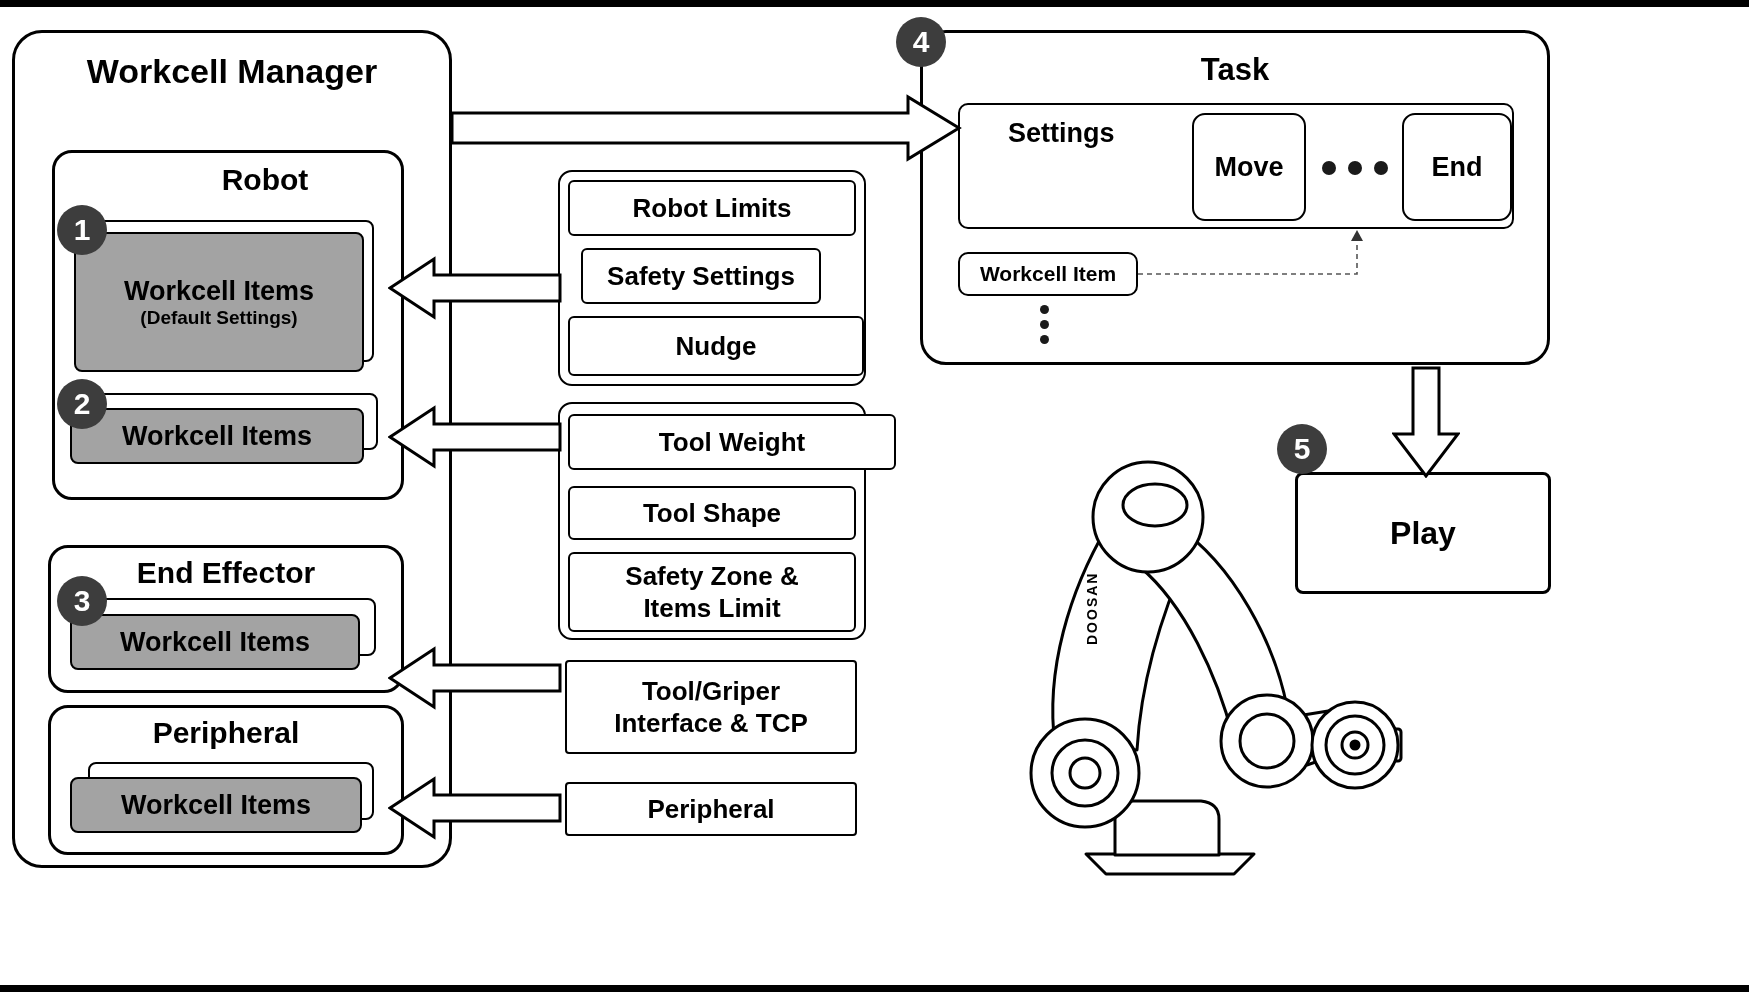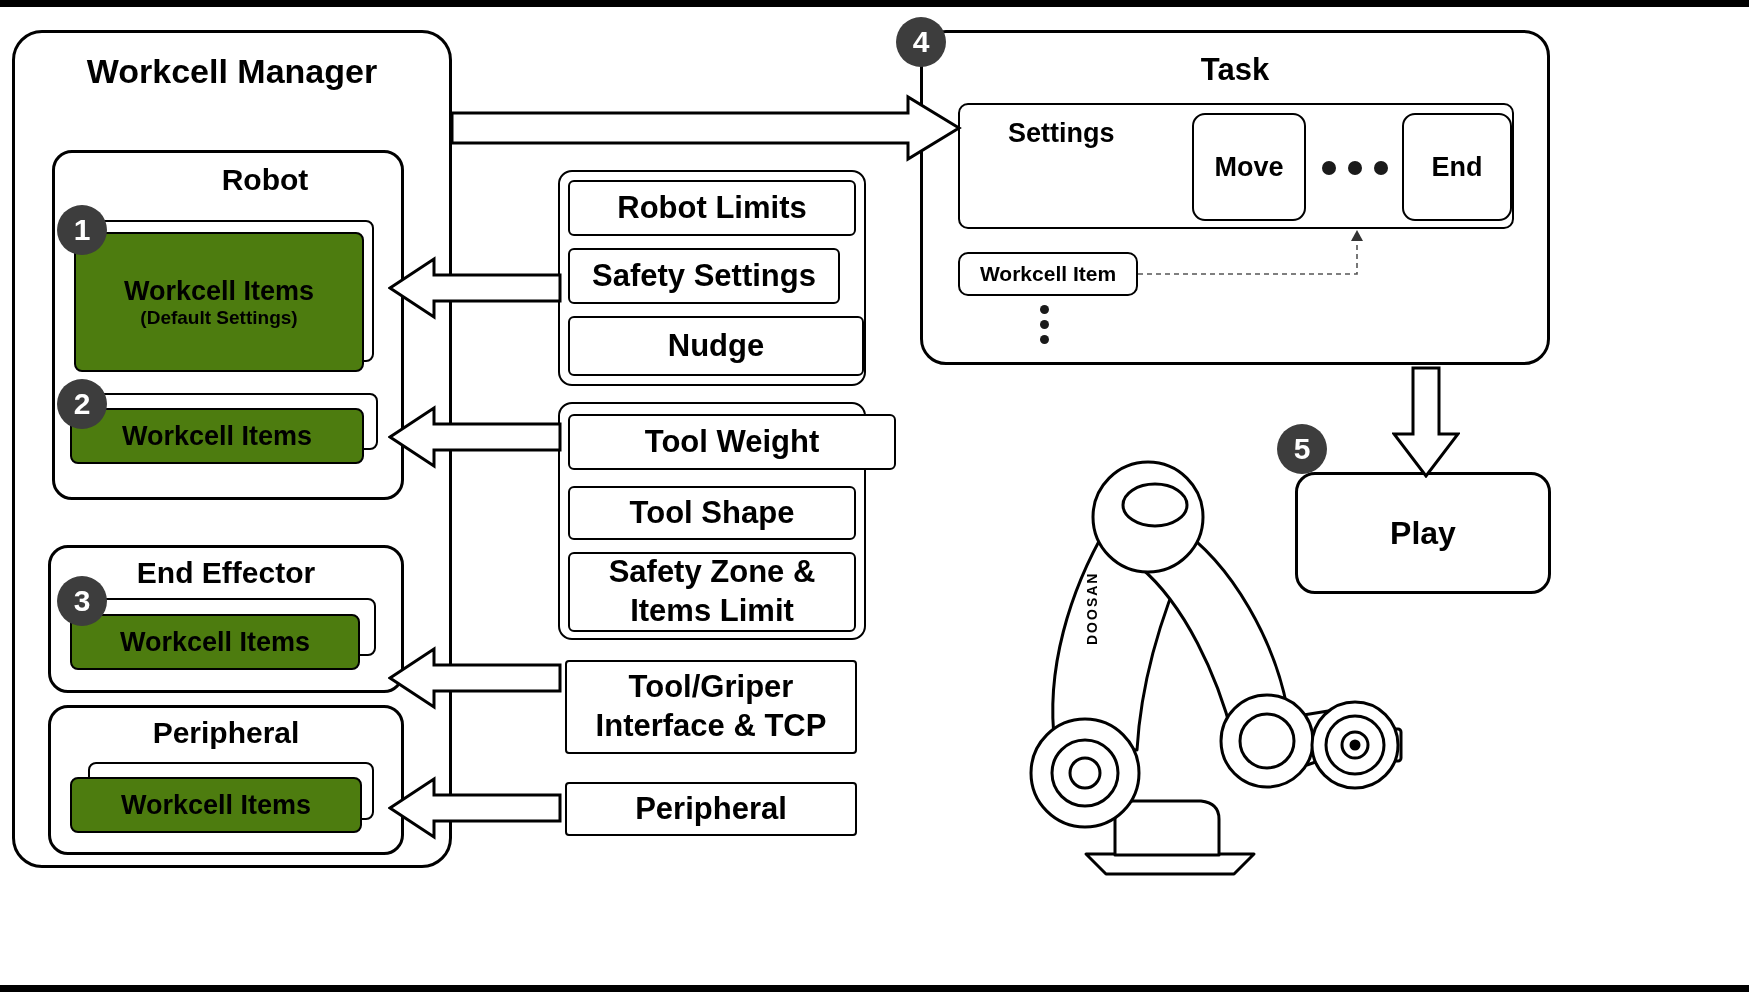--- a/index.html
+++ b/index.html
@@ -22,21 +22,21 @@
   .sec-title.robot { left:52px; top:163px; width:352px;margin-left:37px; }
   .sec-title.ee    { left:48px; top:556px; width:356px; }
   .sec-title.per   { left:48px; top:716px; width:356px; }
 
   .stack-back { position:absolute; background:#fff; border:2.5px solid #000; border-radius:8px; }
   .sb1 { left:90px; top:220px; width:284px; height:142px; }
   .sb2 { left:86px; top:393px; width:292px; height:57px; }
   .sb3 { left:86px; top:598px; width:290px; height:58px; }
   .sb4 { left:88px; top:762px; width:286px; height:58px; }
 
-  .item-box { position:absolute; background:#4d7c0f; border:2.5px solid #000; border-radius:8px;
+  .item-box { position:absolute; background:#a3a3a3; border:2.5px solid #000; border-radius:8px;
               display:flex; flex-direction:column; align-items:center; justify-content:center; z-index:2; }
   .ib1 { left:74px; top:232px; width:290px; height:140px; }
   .ib2 { left:70px; top:408px; width:294px; height:56px; }
   .ib3 { left:70px; top:614px; width:290px; height:56px; }
   .ib4 { left:70px; top:777px; width:292px; height:56px; }
   .item-label { font-size:27px; font-weight:700; line-height:1.2; }
   .item-sub   { font-size:19px; font-weight:700; }
 
   .badge { position:absolute; width:50px; height:50px; border-radius:50%; background:#3d3d3d;
            color:#fff; font-size:30px; font-weight:700; display:flex; align-items:center; justify-content:center; z-index:8; }
@@ -45,23 +45,23 @@
   .bdg3 { left:57px;   top:576px; }
   .bdg4 { left:896px;  top:17px;  }
   .bdg5 { left:1277px; top:424px; }
 
   .group { position:absolute; background:#fff; border:2.5px solid #000; border-radius:14px; }
   .g1 { left:558px; top:170px; width:308px; height:216px; }
   .g2 { left:558px; top:402px; width:308px; height:238px; }
 
   .mid-box { position:absolute; background:#fff; border:2.5px solid #000; border-radius:6px;
              display:flex; flex-direction:column; align-items:center; justify-content:center;
-             font-size:31px; font-weight:700; text-align:center; line-height:1.25; z-index:2; }
+             font-size:26px; font-weight:700; text-align:center; line-height:1.25; z-index:2; }
   .mb-rl { left:568px; top:180px; width:288px; height:56px; }
-  .mb-ss { left:568px; top:248px; width:272px; height:56px; }
+  .mb-ss { left:581px; top:248px; width:240px; height:56px; }
   .mb-nu { left:568px; top:316px; width:296px; height:60px; }
   .mb-tw { left:568px; top:414px; width:328px; height:56px; }
   .mb-ts { left:568px; top:486px; width:288px; height:54px; }
   .mb-sz { left:568px; top:552px; width:288px; height:80px; }
   .mb-tg { left:565px; top:660px; width:292px; height:94px; border-radius:4px;align-items:center; }
   .mb-pe { left:565px; top:782px; width:292px; height:54px; border-radius:4px; }
 
   .arrow { position:absolute; z-index:6; }
   .ar-a { left:388px; top:256px; }
   .ar-b { left:388px; top:405px; }
@@ -81,21 +81,21 @@
   .end  { left:1402px; top:113px; width:110px; height:108px; }
   .dots { position:absolute; left:1322px; top:161px; width:72px; display:flex; gap:12px; align-items:center; }
   .dots span { width:14px; height:14px; border-radius:50%; background:#1a1a1a; display:inline-block; }
   .wci-box { position:absolute; left:958px; top:252px; width:180px; height:44px; background:#fff;
              border:2.5px solid #000; border-radius:10px; display:flex; align-items:center; justify-content:center;
              font-size:21px; font-weight:700; }
   .dash-svg { position:absolute; left:1138px; top:228px; }
   .vdots { position:absolute; left:1040px; top:305px; display:flex; flex-direction:column; gap:6px; align-items:center; }
   .vdots span { width:9px; height:9px; border-radius:50%; background:#1a1a1a; display:inline-block; }
 
-  .play { left:1295px; top:472px; width:256px; height:122px; border-radius:20px;
+  .play { left:1295px; top:472px; width:256px; height:122px; border-radius:8px;
           display:flex; align-items:center; justify-content:center; font-size:32px; font-weight:700; }
 
   .robot { position:absolute; left:935px; top:445px; }
 </style>
 </head>
 <body>
 
 <div class="canvas">
 
   <div class="rule rule-top"></div>

